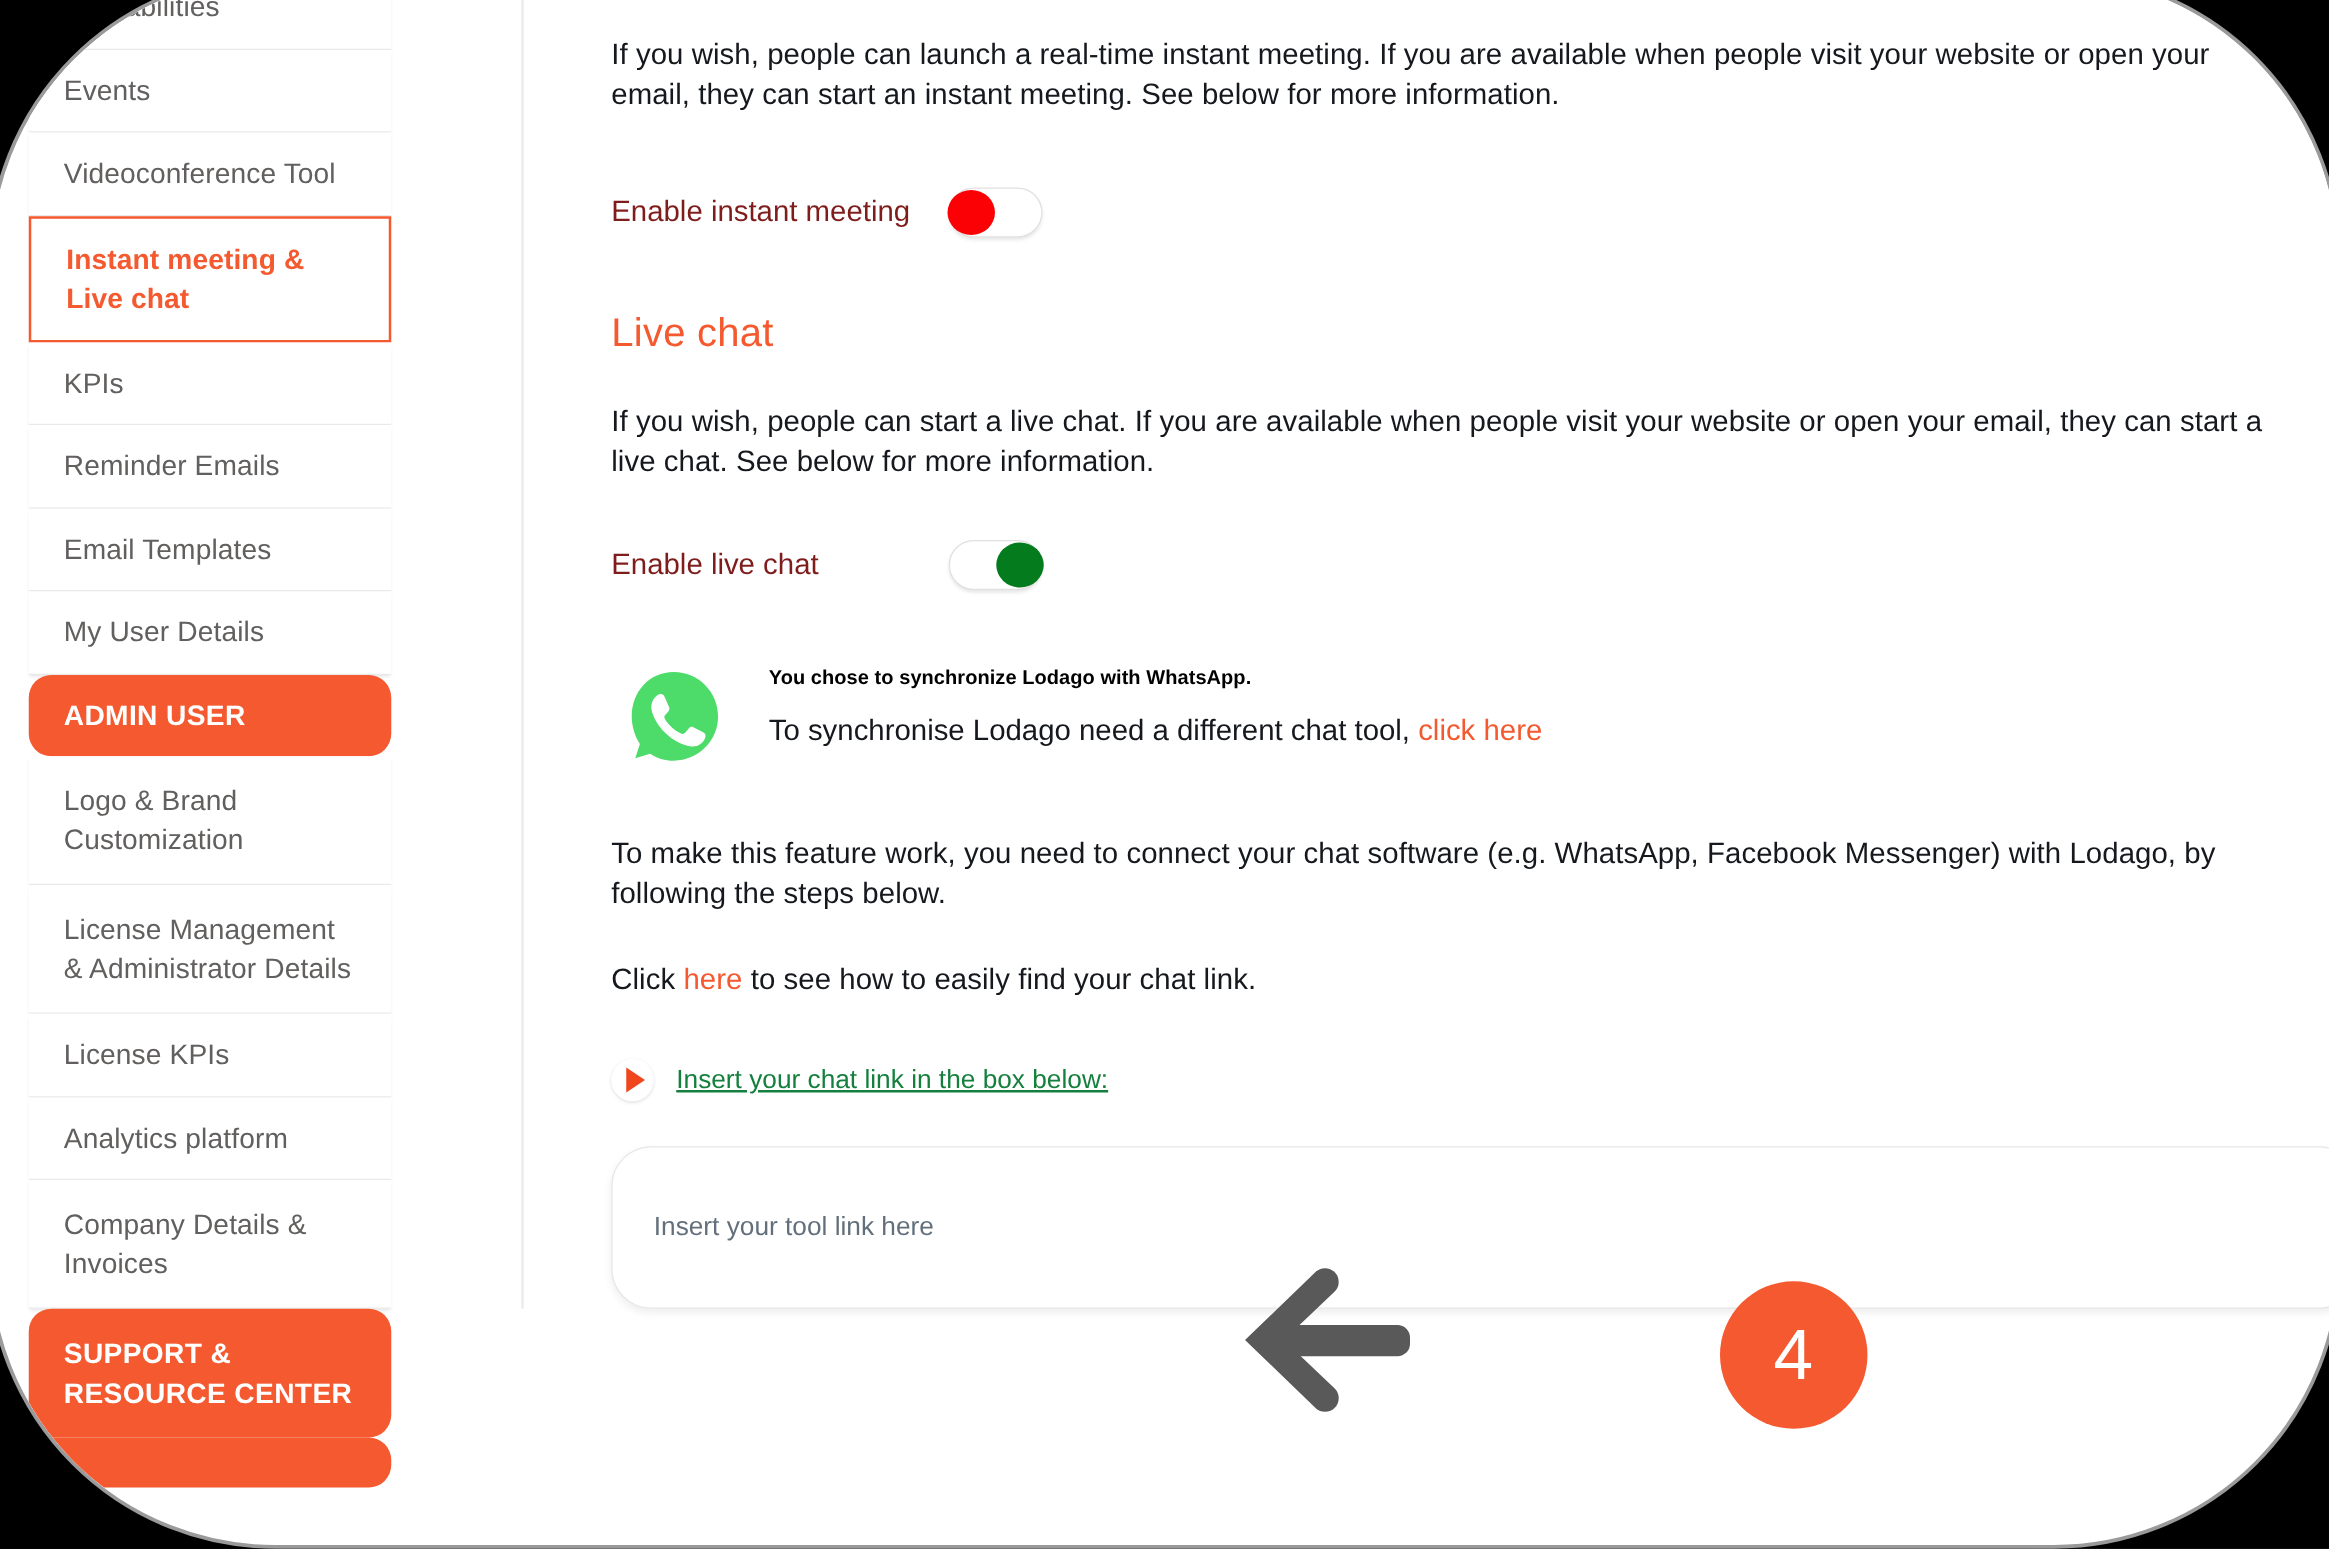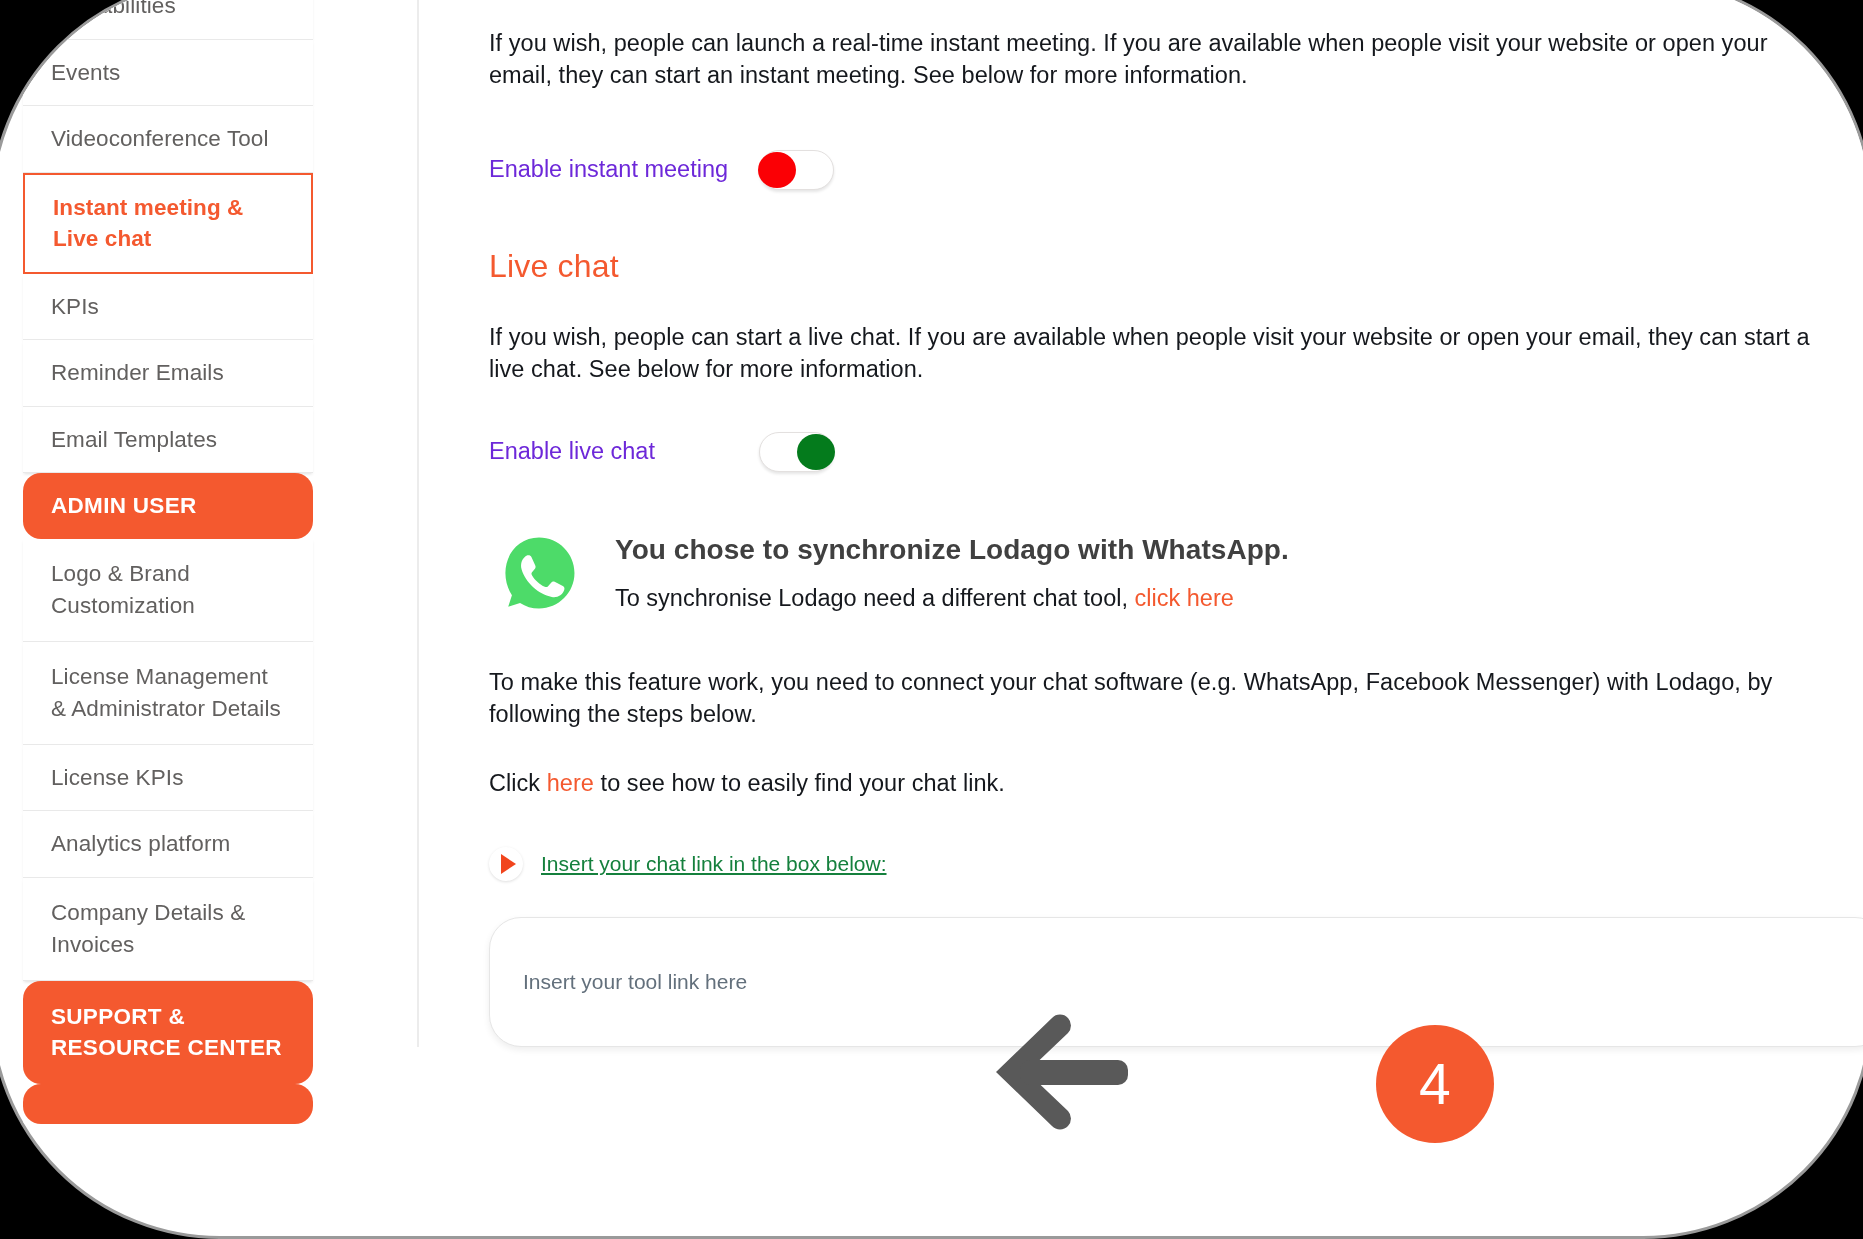--- a/index.html
+++ b/index.html
@@ -88,21 +88,21 @@
   }
   .gap-36 { height: 36px; }
   .gap-48 { height: 48px; }
 
   .toggle-row {
     display: flex;
     align-items: center;
     height: 60px;
   }
   .toggle-label {
-    color: #6d28d9;
+    color: #7f1d1d;
     font-size: 23.5px;
     width: 270px;
   }
   .switch {
     position: relative;
     width: 75px; height: 40px;
     border-radius: 21px;
     border: 1px solid #e3e0df;
     background: #ffffff;
     box-shadow: 0 2px 3px rgba(0,0,0,0.10);
@@ -126,23 +126,23 @@
   
   .wa-block {
     display: flex;
     align-items: flex-start;
     gap: 34px;
     padding-left: 8px;
   }
   .wa-icon { width: 84px; height: 88px; flex: 0 0 auto; }
   .wa-text { padding-top: 4px; }
   .wa-title {
-    font-size: 28px;
+    font-size: 16px;
     font-weight: 700;
-    color: #404040;
+    color: #000000;
     letter-spacing: 0.05px;
   }
   .wa-sub {
     margin-top: 19px;
     font-size: 23.5px;
     color: #15181d;
   }
   a.link { color: #f4592f; text-decoration: none; }
 
   
@@ -227,20 +227,23 @@
             <span>Instant meeting &amp; Live chat</span>
           </div>
         <div class="nav-item">
             <span>KPIs</span>
           </div>
         <div class="nav-item">
             <span>Reminder Emails</span>
           </div>
         <div class="nav-item">
             <span>Email Templates</span>
+          </div>
+        <div class="nav-item">
+            <span>My User Details</span>
           </div>
         <div class="nav-item section">
             <span>ADMIN USER</span>
           </div>
         <div class="nav-item tall">
             <span>Logo &amp; Brand Customization</span>
           </div>
         <div class="nav-item tall">
             <span>License Management &amp; Administrator Details</span>
           </div>

